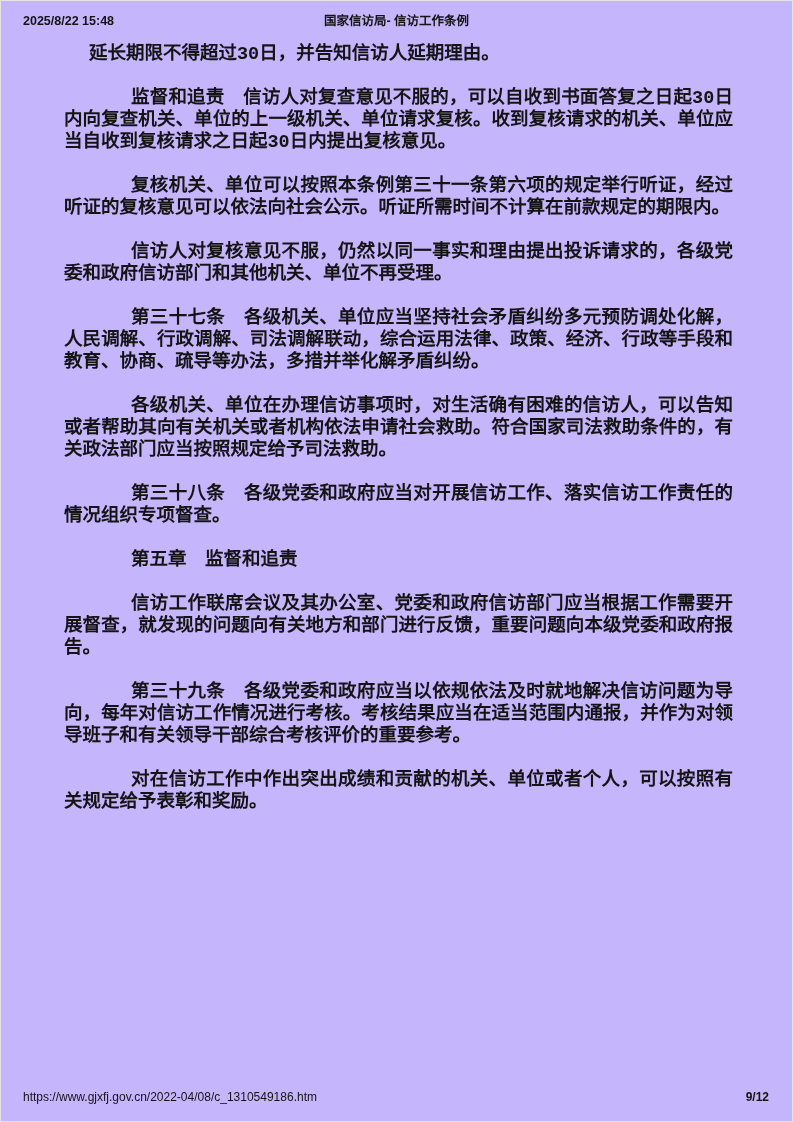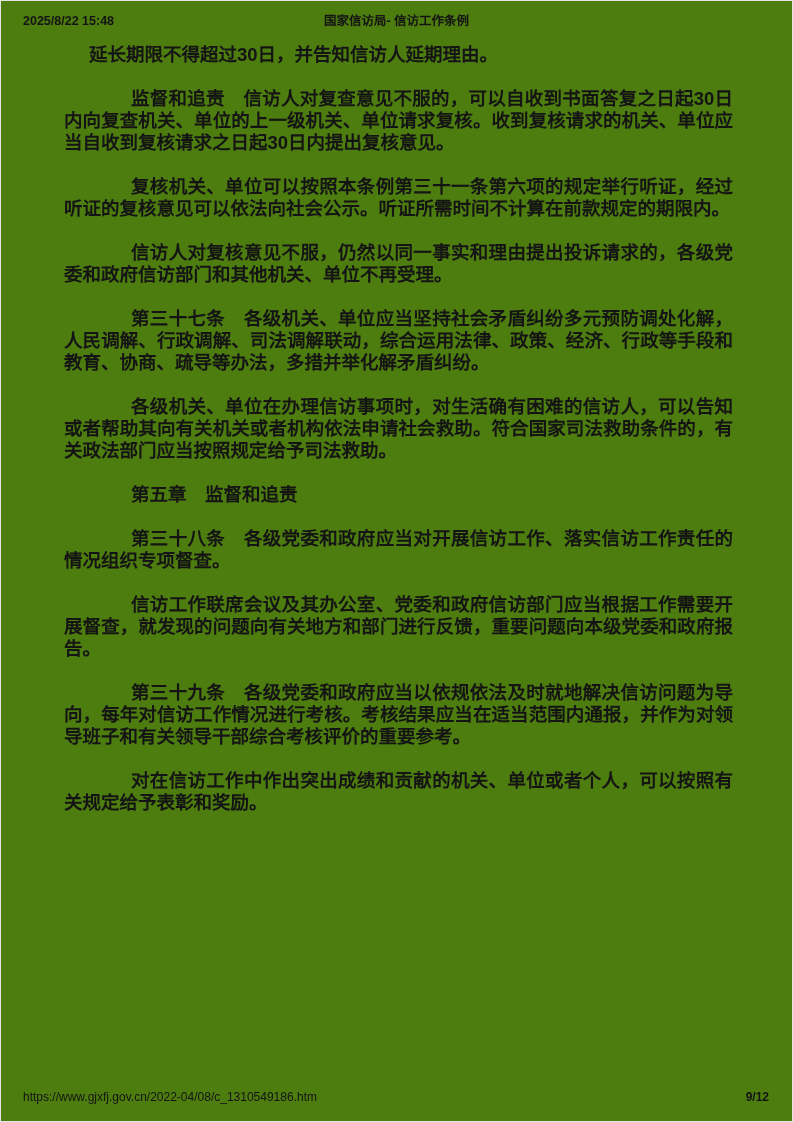--- a/index.html
+++ b/index.html
@@ -5,21 +5,21 @@
   html, body {
     margin: 0;
     padding: 0;
     background: #ffffff;
   }
   .page {
     position: relative;
     width: 793px;
     height: 1122px;
     margin: 0 auto;
-    background: #4d7c0f;
+    background: #c4b5fd;
     box-sizing: border-box;
     border: 1px solid #e4e4e4;
     overflow: hidden;
     font-family: "Liberation Sans", "DejaVu Sans", sans-serif;
     color: #141414;
   }
   .print-header {
     position: absolute;
     top: 12px;
     left: 22px;
@@ -51,20 +51,21 @@
     font-size: 18.5px;
     line-height: 22px;
     font-weight: 600;
     text-align: justify;
     letter-spacing: 0;
   }
   .doc-body p {
     margin: 0 0 22px 0;
     padding: 0;
     text-indent: 67px;
+    font-family: Liberation Mono, monospace;
   }
   .doc-body p.continuation {
     text-indent: 25px;
   }
   .doc-body p.chapter {
     margin-top: 5px;
   }
   .print-footer {
     position: absolute;
     top: 1089px;
@@ -96,22 +97,22 @@
   </div>
 
   <div class="doc-body" id="doc-body">
 
   <p class="para continuation">延长期限不得超过30日，并告知信访人延期理由。</p>
       <p class="para indent">监督和追责　信访人对复查意见不服的，可以自收到书面答复之日起30日内向复查机关、单位的上一级机关、单位请求复核。收到复核请求的机关、单位应当自收到复核请求之日起30日内提出复核意见。</p>
       <p class="para indent">复核机关、单位可以按照本条例第三十一条第六项的规定举行听证，经过听证的复核意见可以依法向社会公示。听证所需时间不计算在前款规定的期限内。</p>
       <p class="para indent">信访人对复核意见不服，仍然以同一事实和理由提出投诉请求的，各级党委和政府信访部门和其他机关、单位不再受理。</p>
       <p class="para indent">第三十七条　各级机关、单位应当坚持社会矛盾纠纷多元预防调处化解，人民调解、行政调解、司法调解联动，综合运用法律、政策、经济、行政等手段和教育、协商、疏导等办法，多措并举化解矛盾纠纷。</p>
       <p class="para indent">各级机关、单位在办理信访事项时，对生活确有困难的信访人，可以告知或者帮助其向有关机关或者机构依法申请社会救助。符合国家司法救助条件的，有关政法部门应当按照规定给予司法救助。</p>
+      <p class="para indent">第三十八条　各级党委和政府应当对开展信访工作、落实信访工作责任的情况组织专项督查。</p>
       <p class="para chapter">第五章　监督和追责</p>
-      <p class="para indent">第三十八条　各级党委和政府应当对开展信访工作、落实信访工作责任的情况组织专项督查。</p>
       <p class="para indent">信访工作联席会议及其办公室、党委和政府信访部门应当根据工作需要开展督查，就发现的问题向有关地方和部门进行反馈，重要问题向本级党委和政府报告。</p>
       <p class="para indent">第三十九条　各级党委和政府应当以依规依法及时就地解决信访问题为导向，每年对信访工作情况进行考核。考核结果应当在适当范围内通报，并作为对领导班子和有关领导干部综合考核评价的重要参考。</p>
       <p class="para indent">对在信访工作中作出突出成绩和贡献的机关、单位或者个人，可以按照有关规定给予表彰和奖励。</p>
     </div>
 
   <div class="print-footer">
     <span class="ftr-left">https://www.gjxfj.gov.cn/2022-04/08/c_1310549186.htm</span>
     <span class="ftr-right">9/12</span>
   </div>
 

